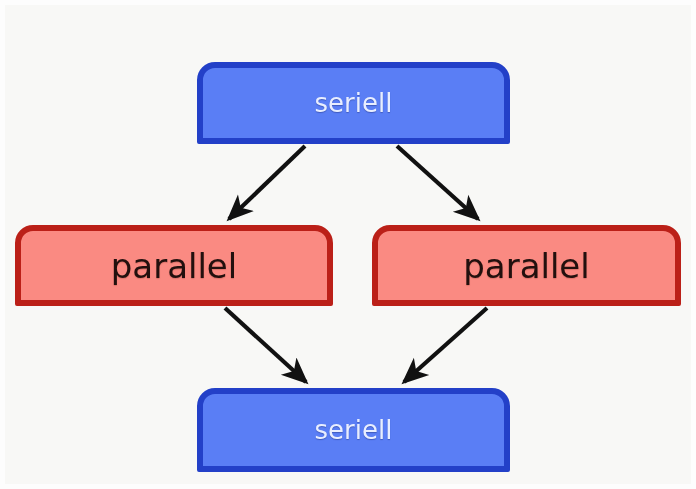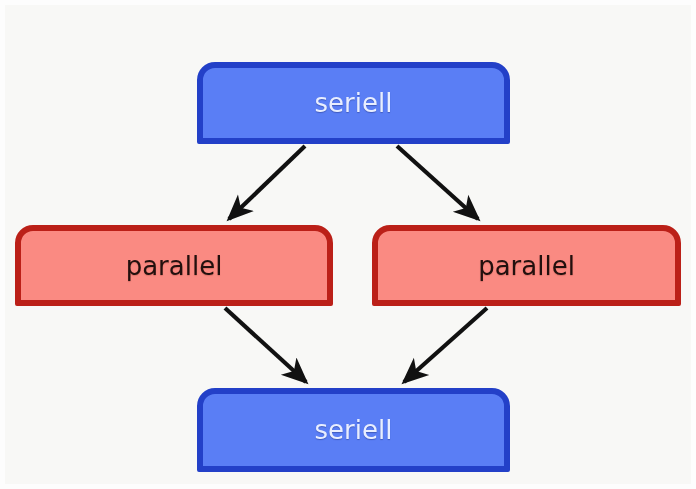--- a/index.html
+++ b/index.html
@@ -62,21 +62,21 @@
     text-shadow: 0 1px 1px rgba(20,30,90,0.35);
   }
 
   .node-parallel {
     background: #fa8a82;
     border-color: #bb2018;
     border-width: 6px;
   }
   .node-parallel .label {
     color: #22100e;
-    font-size: 26px;
+    font-size: 34px;
     text-shadow: 0 1px 1px rgba(150,60,50,0.30);
   }
 
   
   #node-seriell-top    { left: 197px; top: 62px;  width: 313px; height: 82px; }
   #node-parallel-left  { left: 15px;  top: 225px; width: 318px; height: 81px; }
   #node-parallel-right { left: 372px; top: 225px; width: 309px; height: 81px; }
   #node-seriell-bottom { left: 197px; top: 388px; width: 313px; height: 84px; }
 </style>
 </head>

